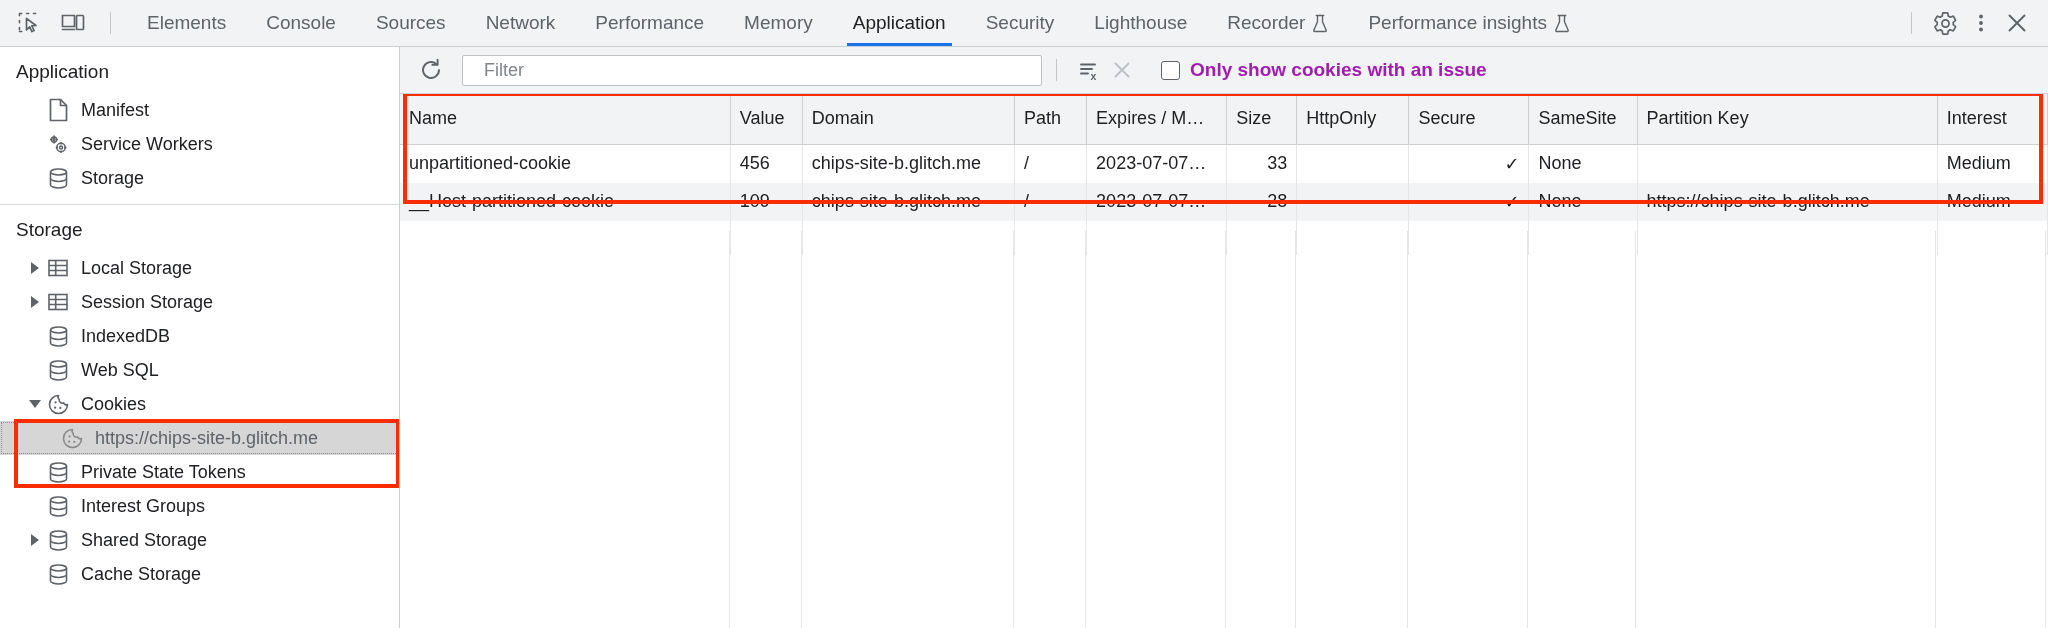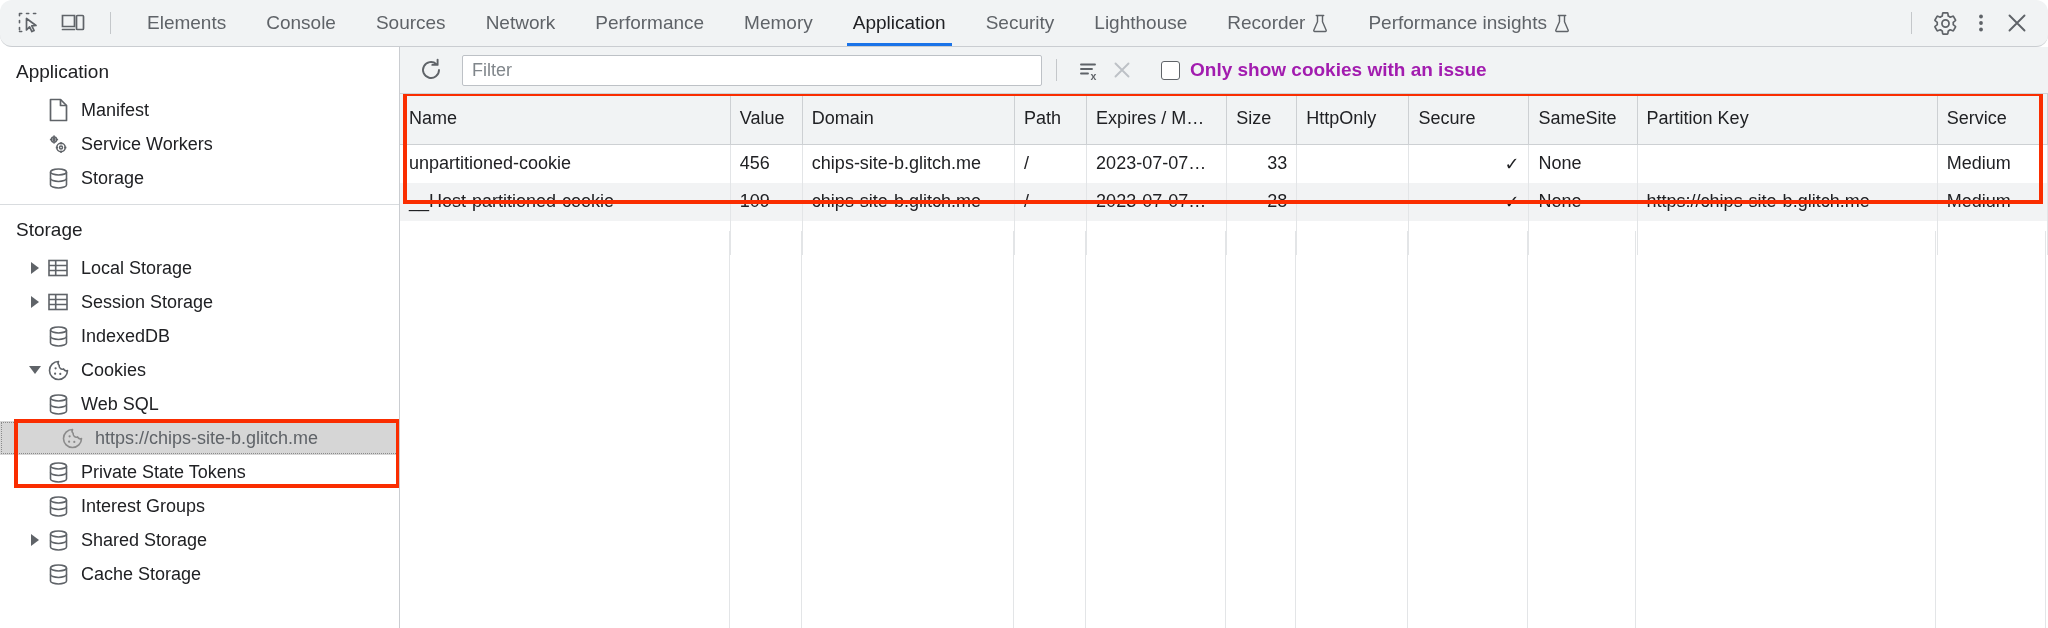--- a/index.html
+++ b/index.html
@@ -14,21 +14,20 @@
 
   
   .tabbar {
     position: relative;
     height: 47px;
     background: #f1f3f4;
     border-bottom: 1px solid #cacdd1;
     display: flex;
     align-items: stretch;
     width: 2048px;
-    border-radius: 12px;
   }
   .tb-icons {
     display: flex; align-items: center;
     padding: 0 6px 0 12px;
     gap: 10px;
   }
   .tb-iconbtn {
     width: 34px; height: 34px;
     display: flex; align-items: center; justify-content: center;
     border-radius: 3px;
@@ -173,21 +172,21 @@
     flex: 0 0 34px;
   }
   .filter-input {
     flex: 0 0 580px;
     height: 31px;
     margin-left: 14px;
     background: #ffffff;
     border: 1px solid #bdc1c6;
     border-radius: 2px;
     display: flex; align-items: center;
-    padding: 0 9px;
+    padding: 0 21px;
     font-size: 18px;
     color: #80868b;
     cursor: text;
   }
   .fb-sep {
     width: 1px; height: 22px;
     background: #c4c7ca;
     margin: 0 14px;
     flex: 0 0 1px;
   }
@@ -452,46 +451,46 @@
               <ellipse cx="11.5" cy="5" rx="8" ry="3"></ellipse>
               <path d="M3.5 5v13c0 1.65 3.58 3 8 3s8-1.35 8-3V5"></path>
               <path d="M3.5 11.5c0 1.65 3.58 3 8 3s8-1.35 8-3"></path>
             </g>
           </svg>
         </span>
         <span class="ti-label">IndexedDB</span>
       </div>
 
       <div class="tree-item">
+        <span class="twisty empty"></span>
+        <span class="ti-icon">
+          <svg width="23" height="23" viewBox="0 0 23 23">
+            <g fill="none" stroke="#5f6368" stroke-width="1.6">
+              <ellipse cx="11.5" cy="5" rx="8" ry="3"></ellipse>
+              <path d="M3.5 5v13c0 1.65 3.58 3 8 3s8-1.35 8-3V5"></path>
+              <path d="M3.5 11.5c0 1.65 3.58 3 8 3s8-1.35 8-3"></path>
+            </g>
+          </svg>
+        </span>
+        <span class="ti-label">Web SQL</span>
+      </div>
+
+      <div class="tree-item">
         <span class="twisty">
             <span class="tri open"></span>
           </span>
         <span class="ti-icon">
           <svg width="23" height="23" viewBox="0 0 23 23">
             <path d="M11.5 2.5a9 9 0 1 0 9 9 3.1 3.1 0 0 1-4-1.6 3.1 3.1 0 0 1-4.3-3.4 3.3 3.3 0 0 1-.7-4z" fill="none" stroke="#5f6368" stroke-width="1.6" stroke-linejoin="round"></path>
             <circle cx="8.6" cy="9.3" r="1.1" fill="#5f6368"></circle>
             <circle cx="8.1" cy="14.7" r="1.1" fill="#5f6368"></circle>
             <circle cx="13.3" cy="14.9" r="1.1" fill="#5f6368"></circle>
           </svg>
         </span>
         <span class="ti-label">Cookies</span>
-      </div>
-
-      <div class="tree-item">
-        <span class="twisty empty"></span>
-        <span class="ti-icon">
-          <svg width="23" height="23" viewBox="0 0 23 23">
-            <g fill="none" stroke="#5f6368" stroke-width="1.6">
-              <ellipse cx="11.5" cy="5" rx="8" ry="3"></ellipse>
-              <path d="M3.5 5v13c0 1.65 3.58 3 8 3s8-1.35 8-3V5"></path>
-              <path d="M3.5 11.5c0 1.65 3.58 3 8 3s8-1.35 8-3"></path>
-            </g>
-          </svg>
-        </span>
-        <span class="ti-label">Web SQL</span>
       </div>
 
       <div class="tree-item indent2 selected">
         <span class="ti-icon">
           <svg width="23" height="23" viewBox="0 0 23 23">
             <path d="M11.5 2.5a9 9 0 1 0 9 9 3.1 3.1 0 0 1-4-1.6 3.1 3.1 0 0 1-4.3-3.4 3.3 3.3 0 0 1-.7-4z" fill="none" stroke="#8b8b8b" stroke-width="1.6" stroke-linejoin="round"></path>
             <circle cx="8.6" cy="9.3" r="1.1" fill="#8b8b8b"></circle>
             <circle cx="8.1" cy="14.7" r="1.1" fill="#8b8b8b"></circle>
             <circle cx="13.3" cy="14.9" r="1.1" fill="#8b8b8b"></circle>
           </svg>
@@ -618,21 +617,21 @@
             <th>Name</th>
             <th>Value</th>
             <th>Domain</th>
             <th>Path</th>
             <th>Expires / M…</th>
             <th>Size</th>
             <th>HttpOnly</th>
             <th>Secure</th>
             <th>SameSite</th>
             <th>Partition Key</th>
-            <th>Service</th>
+            <th>Interest</th>
           </tr>
         </thead>
         <tbody>
           <tr class="odd">
             <td class="name-cell">unpartitioned-cookie</td>
             <td>456</td>
             <td>chips-site-b.glitch.me</td>
             <td>/</td>
             <td>2023-07-07…</td>
             <td class="num">33</td>

